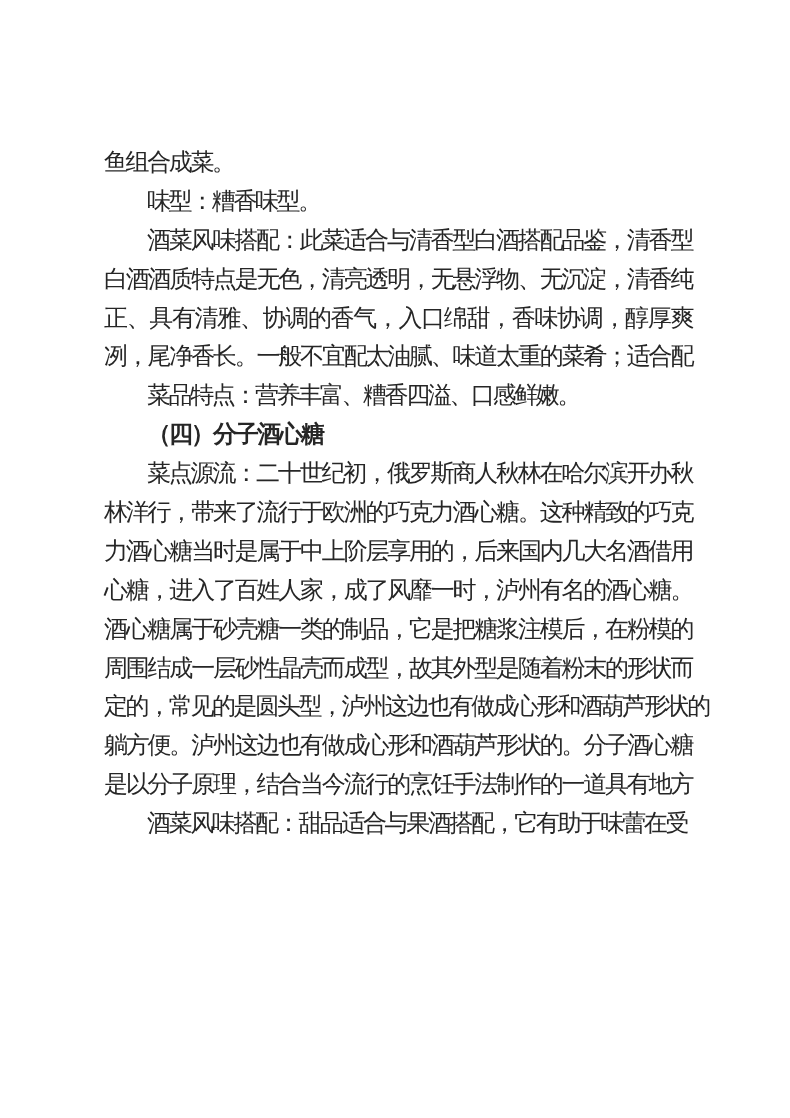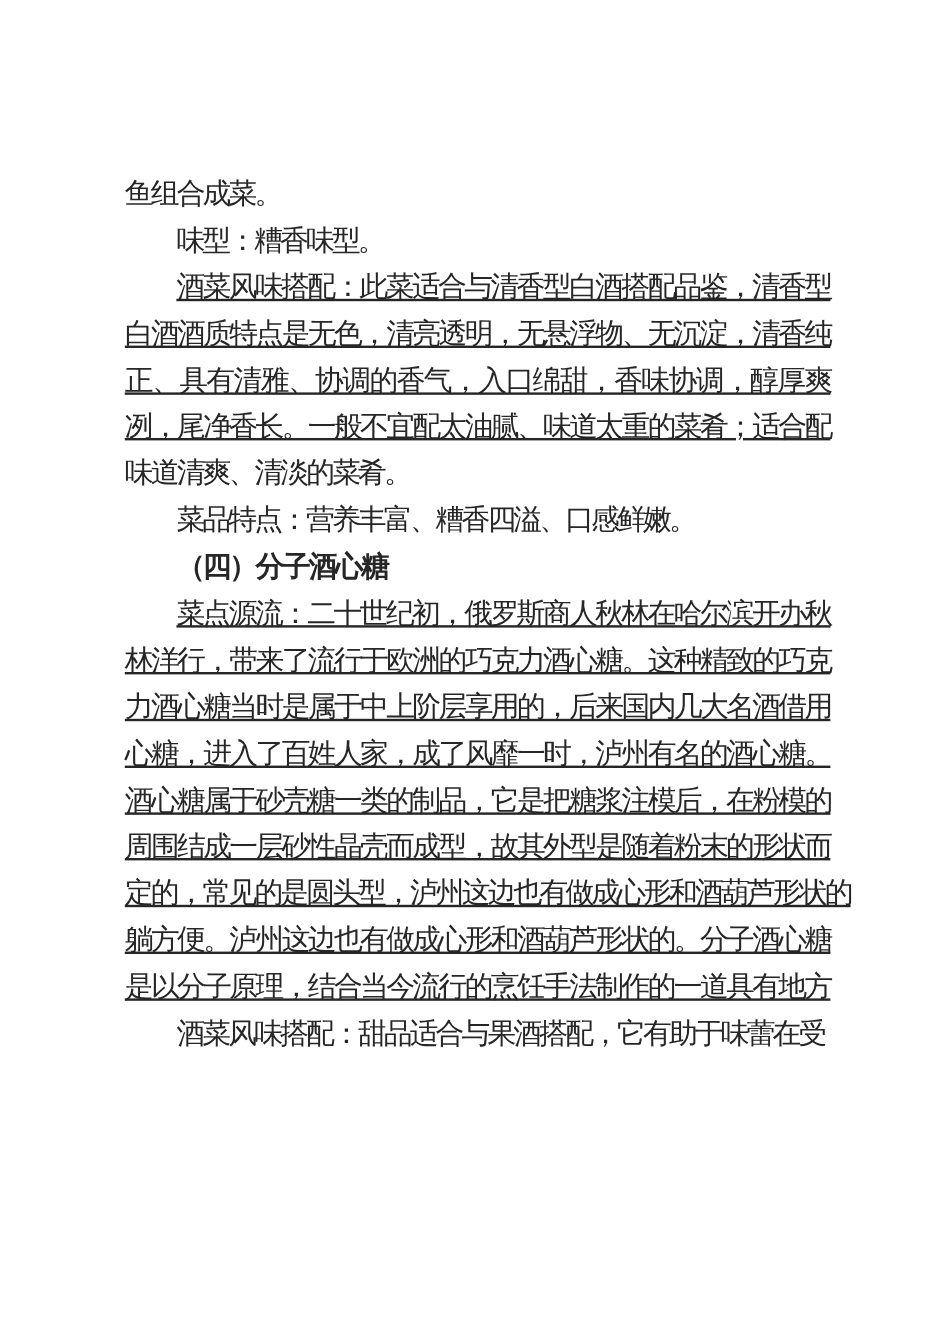--- a/index.html
+++ b/index.html
@@ -28,21 +28,20 @@
     height: 38.9px;
     letter-spacing: -2.4px;
     white-space: nowrap;
     color: #262626;
     text-align: left;
   }
   
   .doc-line.fill {
     text-align: justify;
     text-align-last: justify;
-    text-decoration: underline;
   }
   
   .doc-line.last {
     text-align: left;
     text-align-last: left;
   }
   .doc-line.indent {
     text-indent: 43px;
   }
   .doc-line.heading {
@@ -63,21 +62,20 @@
 <body>
 
 <div class="page" style="background: rgb(255, 255, 255); color: rgb(38, 38, 38);">
   <div class="content" id="doc-content">
       <div class="doc-line last">鱼组合成菜。</div>
       <div class="doc-line indent last">味型：糟香味型。</div>
       <div class="doc-line indent fill">酒菜风味搭配：此菜适合与清香型白酒搭配品鉴，清香型</div>
       <div class="doc-line fill">白酒酒质特点是无色，清亮透明，无悬浮物、无沉淀，清香纯</div>
       <div class="doc-line fill">正、具有清雅、协调的香气，入口绵甜，香味协调，醇厚爽</div>
       <div class="doc-line fill">冽，尾净香长。一般不宜配太油腻、味道太重的菜肴；适合配</div>
-      <div class="doc-line last">味道清爽、清淡的菜肴。</div>
       <div class="doc-line indent last">菜品特点：营养丰富、糟香四溢、口感鲜嫩。</div>
       <div class="doc-line heading indent last">（四）分子酒心糖</div>
       <div class="doc-line indent fill">菜点源流：二十世纪初，俄罗斯商人秋林在哈尔滨开办秋</div>
       <div class="doc-line fill">林洋行，带来了流行于欧洲的巧克力酒心糖。这种精致的巧克</div>
       <div class="doc-line fill">力酒心糖当时是属于中上阶层享用的，后来国内几大名酒借用</div>
       <div class="doc-line fill">心糖，进入了百姓人家，成了风靡一时，泸州有名的酒心糖。</div>
       <div class="doc-line fill">酒心糖属于砂壳糖一类的制品，它是把糖浆注模后，在粉模的</div>
       <div class="doc-line fill">周围结成一层砂性晶壳而成型，故其外型是随着粉末的形状而</div>
       <div class="doc-line fill">定的，常见的是圆头型，泸州这边也有做成心形和酒葫芦形状的</div>
       <div class="doc-line fill">躺方便。泸州这边也有做成心形和酒葫芦形状的。分子酒心糖</div>

